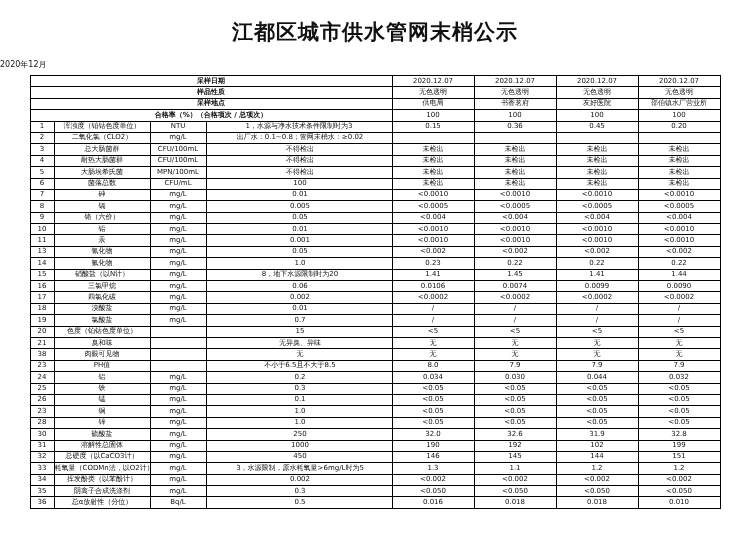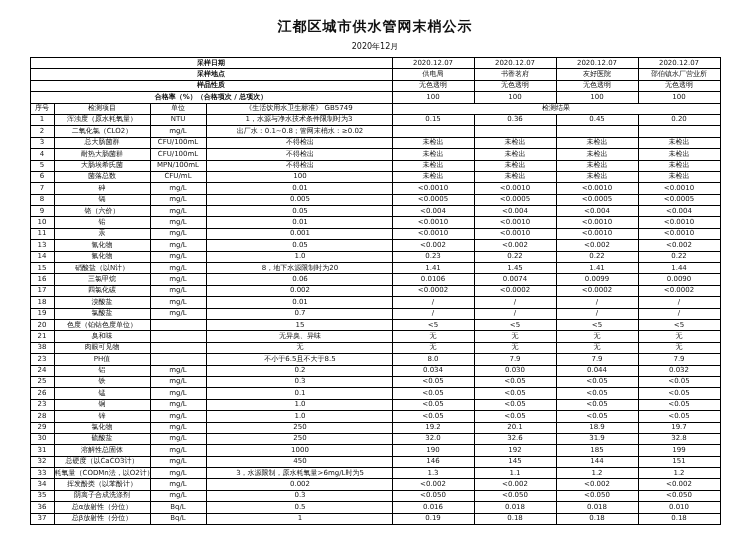--- a/index.html
+++ b/index.html
@@ -6,30 +6,30 @@
   body{
     width:750px;height:539px;
     background:#ffffff;
     font-family:"DejaVu Sans","Liberation Sans",sans-serif;
     color:#111;
     overflow:hidden;
   }
   .page{position:relative;width:750px;height:539px;box-sizing:border-box;padding:0;}
   .title{
     text-align:center;
-    font-size:14px;
+    font-size:21px;
     font-weight:bold;
     letter-spacing:1px;
     margin-top:18px;
     font-family:Liberation Sans, sans-serif;
   }
   .subtitle{
-    text-align:center;
+    text-align:left;
     font-size:8px;
-    margin-top:5px;
+    margin-top:13px;
     margin-bottom:5px;
   }
   table.main{
     border-collapse:collapse;
     width:690px;
     margin:0 auto;
     table-layout:fixed;
   }
   table.main td{
     border:1px solid #000;
@@ -75,50 +75,43 @@
     </colgroup>
     <tbody id="table-body">
         <tr class="hdr">
           <td class="lbl bold" colspan="4">采样日期</td>
           <td>2020.12.07</td>
           <td>2020.12.07</td>
           <td>2020.12.07</td>
           <td>2020.12.07</td>
         </tr>
         <tr class="hdr">
+          <td class="lbl bold" colspan="4">样品性质</td>
+          <td>无色透明</td>
+          <td>无色透明</td>
+          <td>无色透明</td>
+          <td>无色透明</td>
+        </tr>
+        <tr class="hdr">
           <td class="lbl bold" colspan="4">采样地点</td>
           <td>供电局</td>
           <td>书香茗府</td>
           <td>友好医院</td>
           <td>邵伯镇水厂营业所</td>
-        </tr>
-        <tr class="hdr">
-          <td class="lbl bold" colspan="4">样品性质</td>
-          <td>无色透明</td>
-          <td>无色透明</td>
-          <td>无色透明</td>
-          <td>无色透明</td>
         </tr>
         <tr class="hdr">
           <td class="lbl bold" colspan="4">合格率（%）（合格项次 / 总项次）</td>
           <td>100</td>
           <td>100</td>
           <td>100</td>
           <td>100</td>
         </tr>
-        <tr class="hdr">
-          <td>序号</td>
-          <td>检测项目</td>
-          <td>单位</td>
-          <td>《生活饮用水卫生标准》 GB5749</td>
-          <td colspan="4">检测结果</td>
-        </tr>
         <tr>
           <td>1</td>
-          <td class="nm">浑浊度（原水耗氧量）</td>
+          <td class="nm">浑浊度（铂钴色度单位）</td>
           <td>NTU</td>
           <td class="std">1，水源与净水技术条件限制时为3</td>
           <td>0.15</td>
           <td>0.36</td>
           <td>0.45</td>
           <td>0.20</td>
         </tr>
         <tr>
           <td>2</td>
           <td class="nm">二氧化氯（CLO2）</td>
@@ -373,47 +366,37 @@
           <td>28</td>
           <td class="nm">锌</td>
           <td>mg/L</td>
           <td class="std c">1.0</td>
           <td>&lt;0.05</td>
           <td>&lt;0.05</td>
           <td>&lt;0.05</td>
           <td>&lt;0.05</td>
         </tr>
         <tr>
-          <td>29</td>
-          <td class="nm">氯化物</td>
-          <td>mg/L</td>
-          <td class="std c">250</td>
-          <td>19.2</td>
-          <td>20.1</td>
-          <td>18.9</td>
-          <td>19.7</td>
-        </tr>
-        <tr>
           <td>30</td>
           <td class="nm">硫酸盐</td>
           <td>mg/L</td>
           <td class="std c">250</td>
           <td>32.0</td>
           <td>32.6</td>
           <td>31.9</td>
           <td>32.8</td>
         </tr>
         <tr>
           <td>31</td>
           <td class="nm">溶解性总固体</td>
           <td>mg/L</td>
           <td class="std c">1000</td>
           <td>190</td>
           <td>192</td>
-          <td>185</td>
+          <td>102</td>
           <td>199</td>
         </tr>
         <tr>
           <td>32</td>
           <td class="nm">总硬度（以CaCO3计）</td>
           <td>mg/L</td>
           <td class="std c">450</td>
           <td>146</td>
           <td>145</td>
           <td>144</td>
@@ -452,26 +435,16 @@
         <tr>
           <td>36</td>
           <td class="nm">总α放射性（分位）</td>
           <td>Bq/L</td>
           <td class="std c">0.5</td>
           <td>0.016</td>
           <td>0.018</td>
           <td>0.018</td>
           <td>0.010</td>
         </tr>
-        <tr>
-          <td>37</td>
-          <td class="nm">总β放射性（分位）</td>
-          <td>Bq/L</td>
-          <td class="std c">1</td>
-          <td>0.19</td>
-          <td>0.18</td>
-          <td>0.18</td>
-          <td>0.18</td>
-        </tr>
       </tbody>
   </table>
 
 </div>
 
 </body></html>

